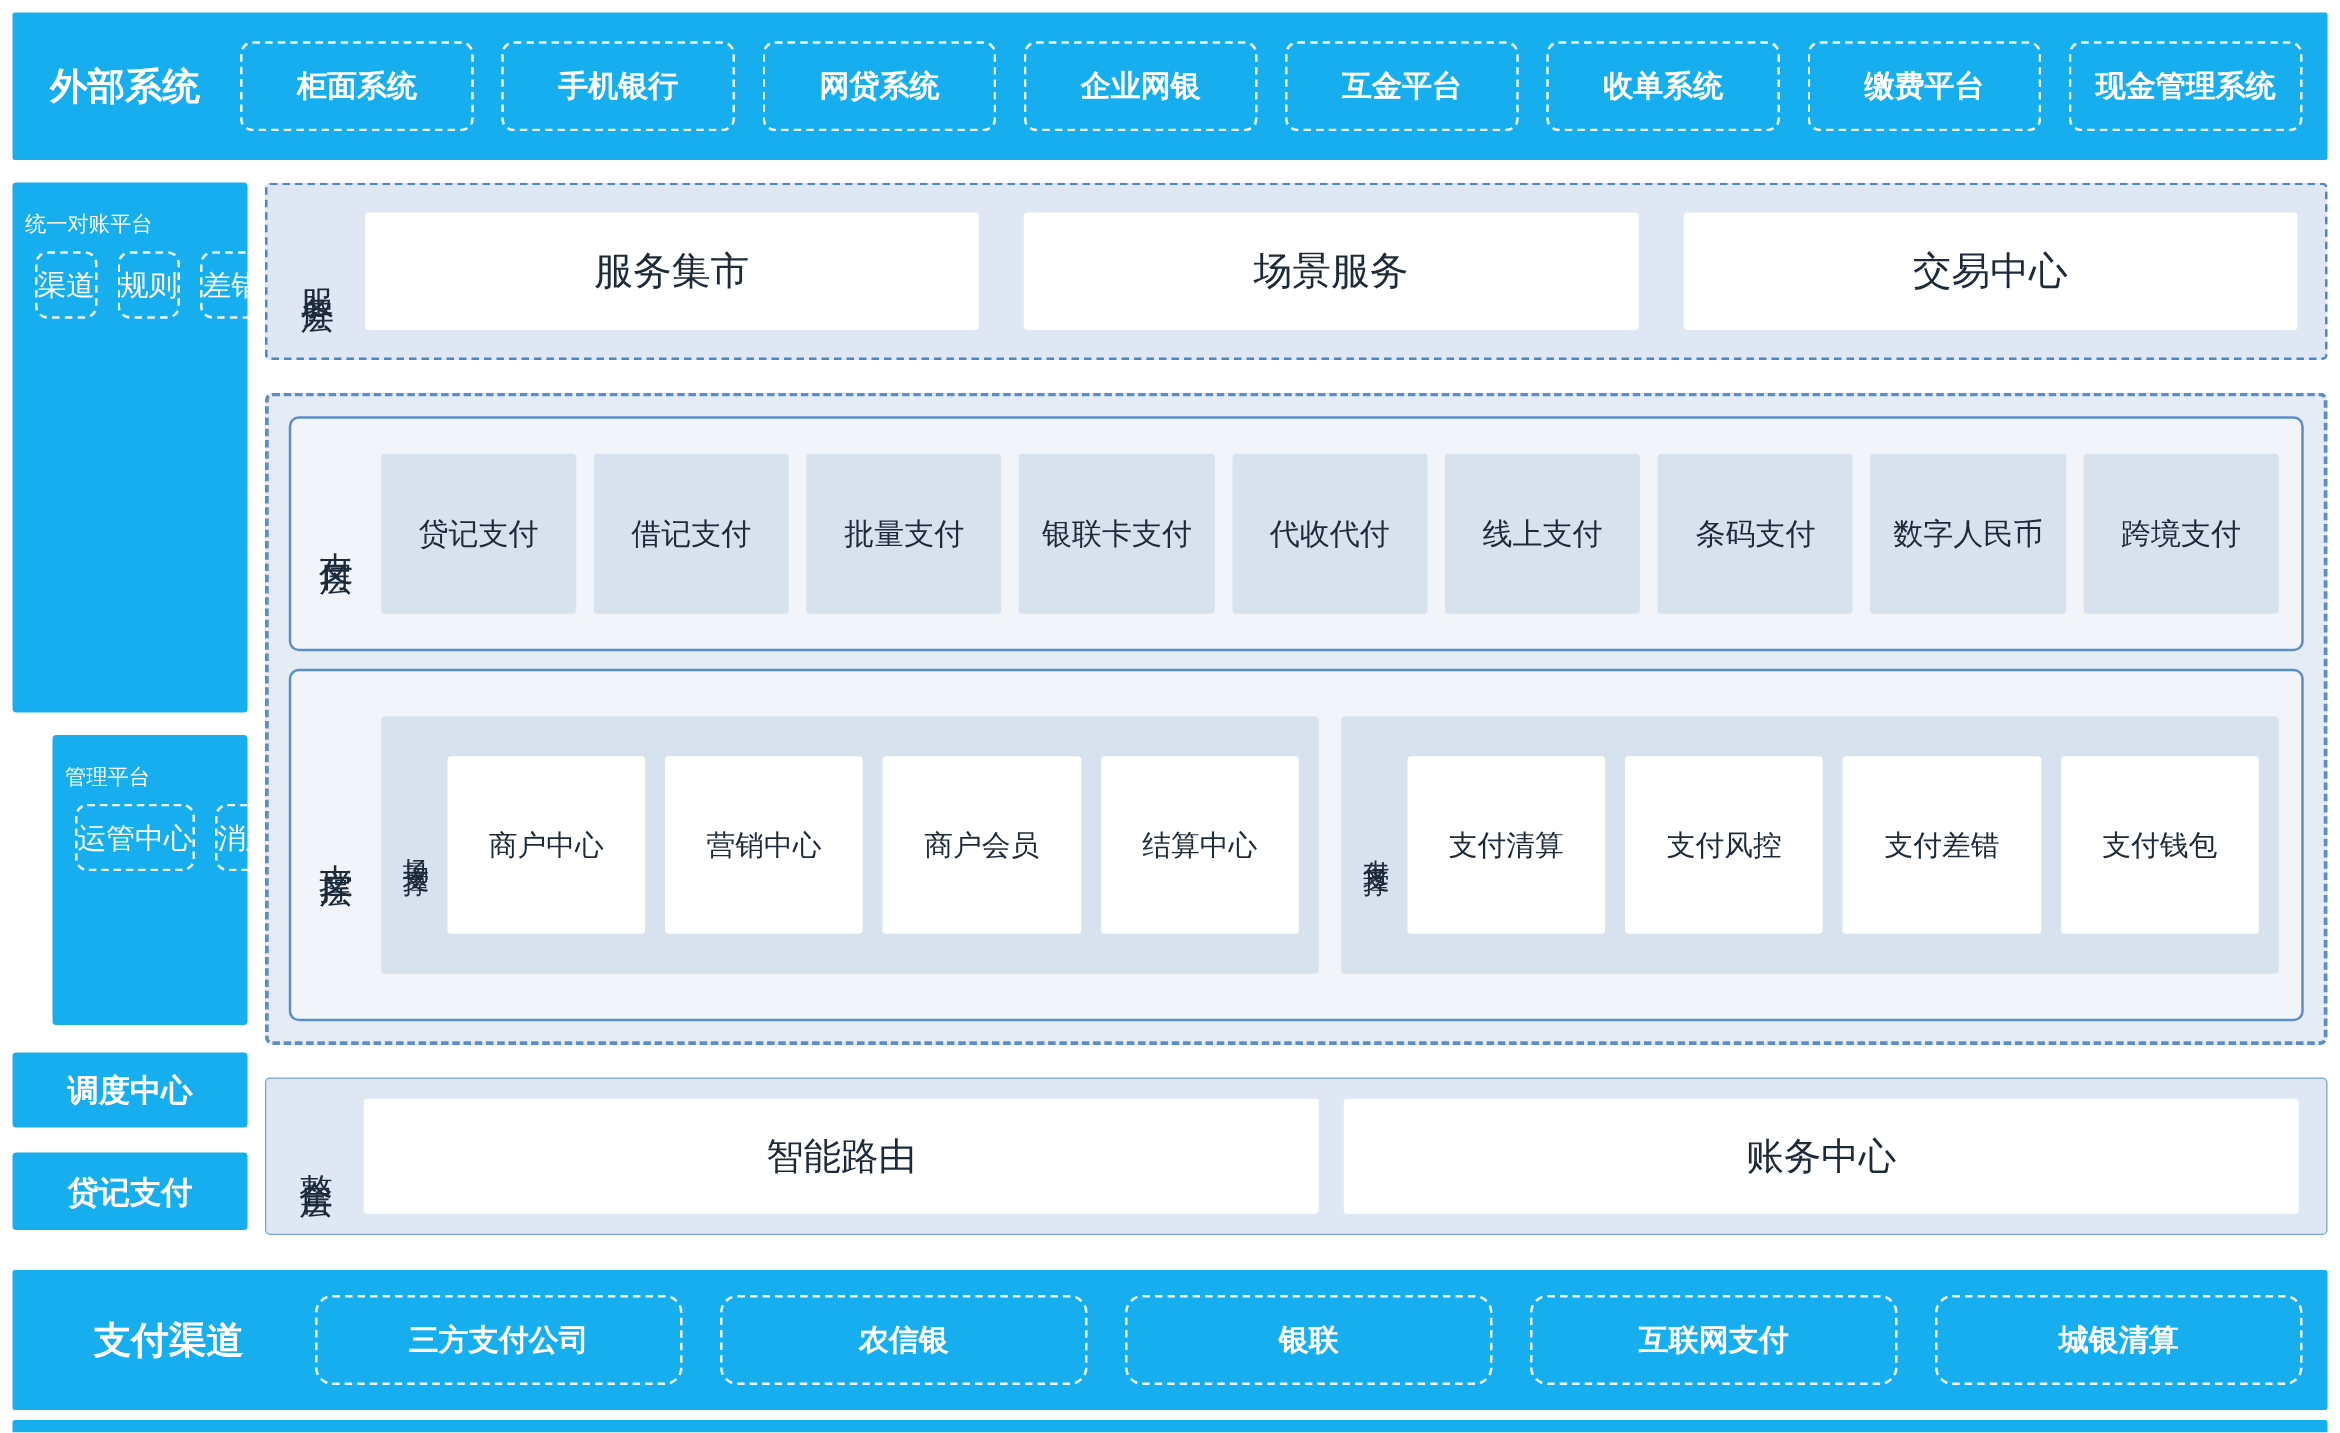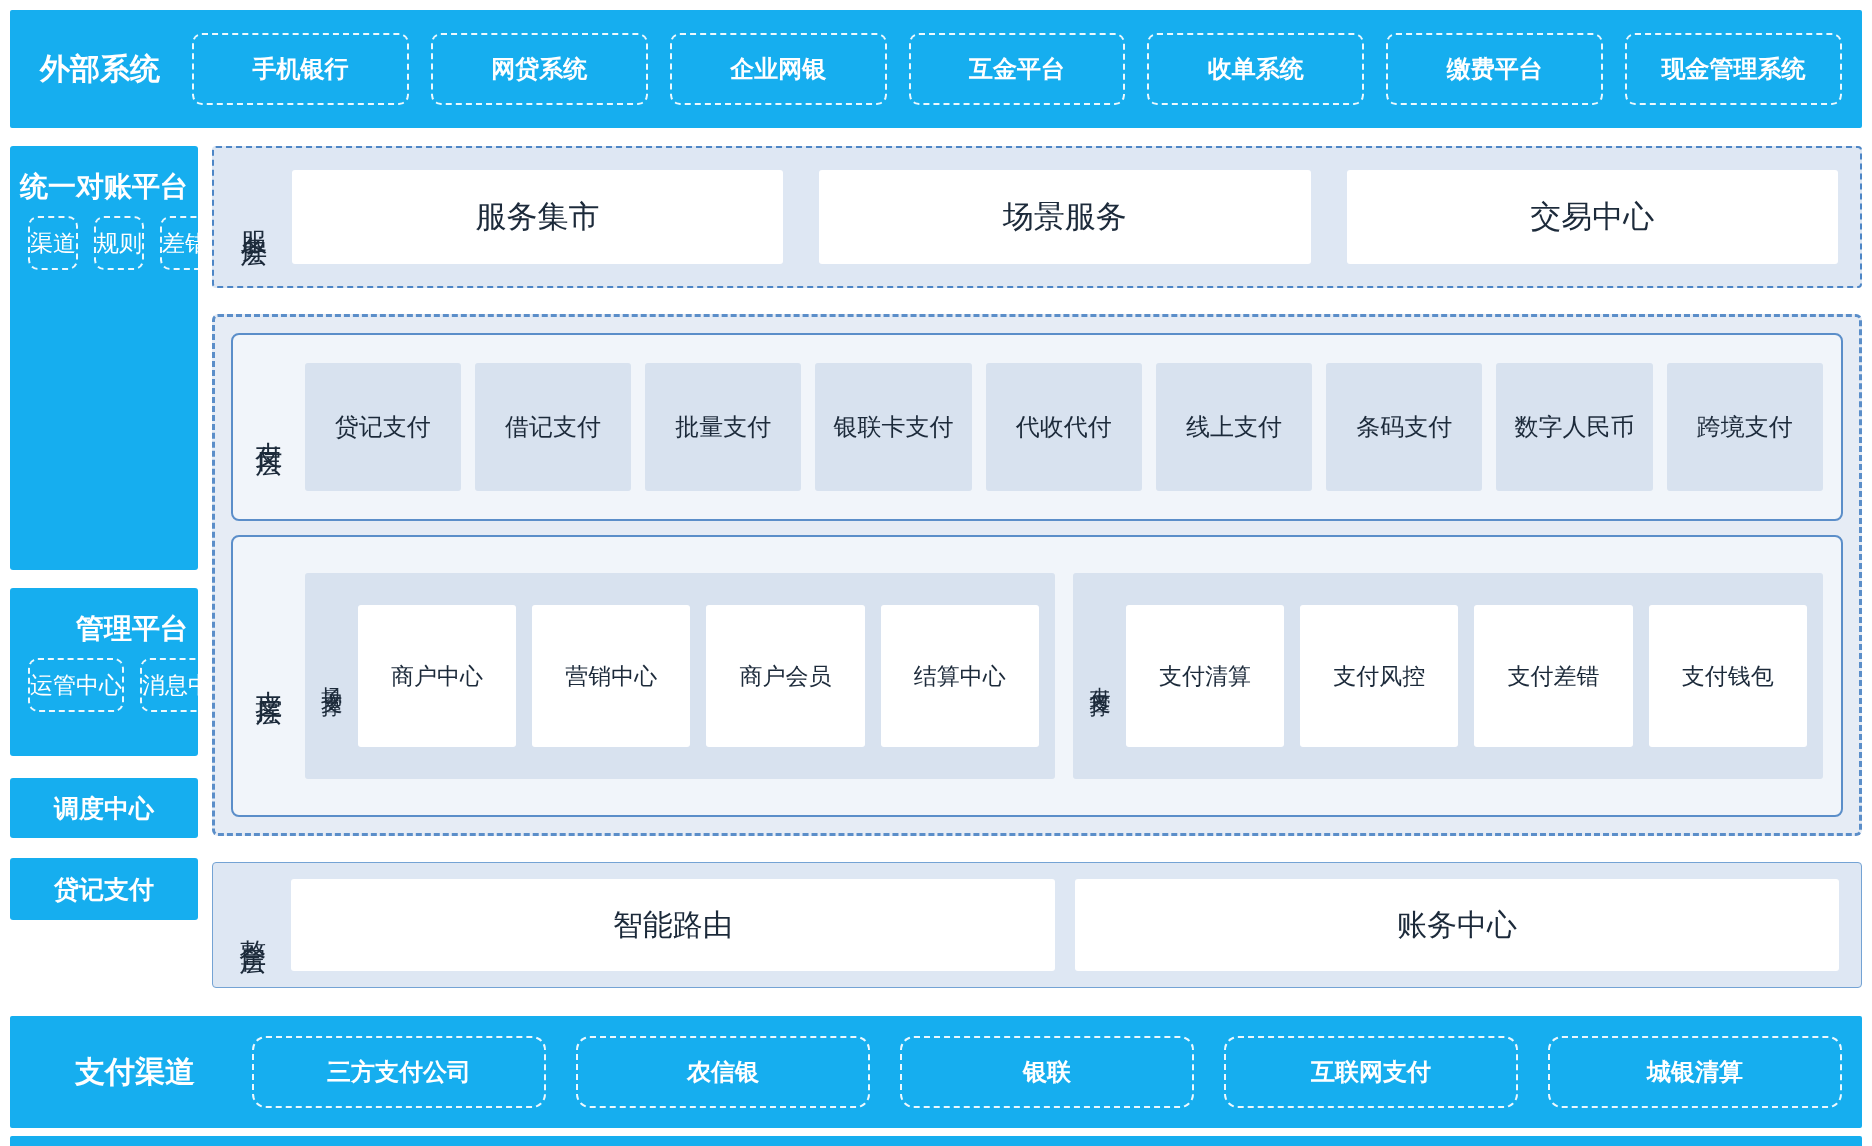--- a/index.html
+++ b/index.html
@@ -46,24 +46,24 @@
   .middle { flex: none; height: 842px; display: flex; gap: 14px; }
 
   
   .sidebar { width: 188px; flex: none; display: flex; flex-direction: column; }
   .side-panel {
     background: #16AEEF; border-radius: 3px;
     display: flex; flex-direction: column;
     padding: 16px 10px 14px;
   }
   .side-panel.recon { height: 424px; margin-bottom: 18px; }
-  .side-panel.mgmt  { height: 168px; margin-bottom: 22px; }
+  .side-panel.mgmt  { height: 232px; margin-bottom: 22px; margin-left: 32px; }
   .side-title {
-    color: #fff; font-weight: bold; font-size: 28px;
-    text-align: right; white-space: nowrap; padding: 6px 0 10px;
+    color: #fff; font-weight: normal; font-size: 17px;
+    text-align: left; white-space: nowrap; padding: 6px 0 10px;
   }
   .side-items { flex: 1; display: flex; flex-direction: row; justify-content: space-between; }
   .side-item {
     height: 54px; margin: 0 8px;
     border: 2px dashed rgba(255,255,255,0.92); border-radius: 10px;
     display: flex; align-items: center; justify-content: center;
     color: #fff; font-size: 23px; font-weight: 500; white-space: nowrap;
   }
   .side-solid {
     background: #16AEEF; border-radius: 3px;
@@ -155,20 +155,21 @@
   }
 </style>
 </head>
 <body>
 
 <div class="page">
 
   <div class="banner top">
     <div class="banner-label">外部系统</div>
     <div class="banner-items">
+      <div class="banner-item">柜面系统</div>
       <div class="banner-item">手机银行</div>
       <div class="banner-item">网贷系统</div>
       <div class="banner-item">企业网银</div>
       <div class="banner-item">互金平台</div>
       <div class="banner-item">收单系统</div>
       <div class="banner-item">缴费平台</div>
       <div class="banner-item">现金管理系统</div>
     </div>
   </div>
 

